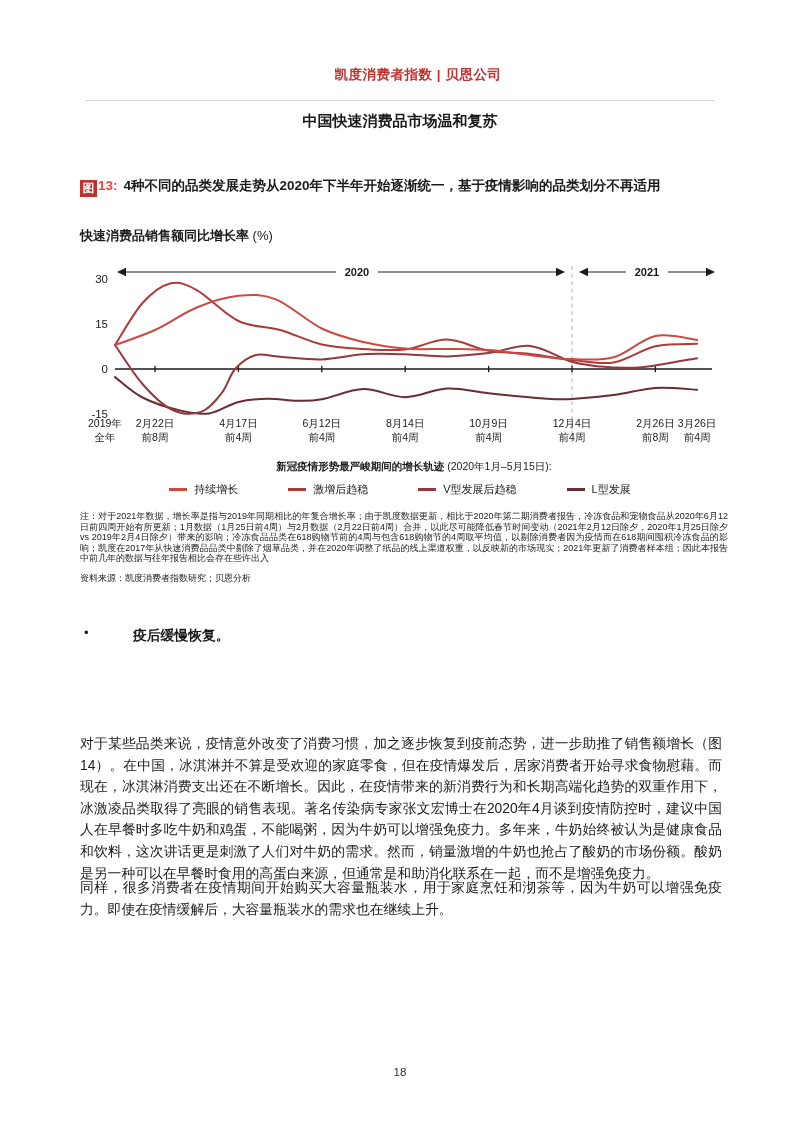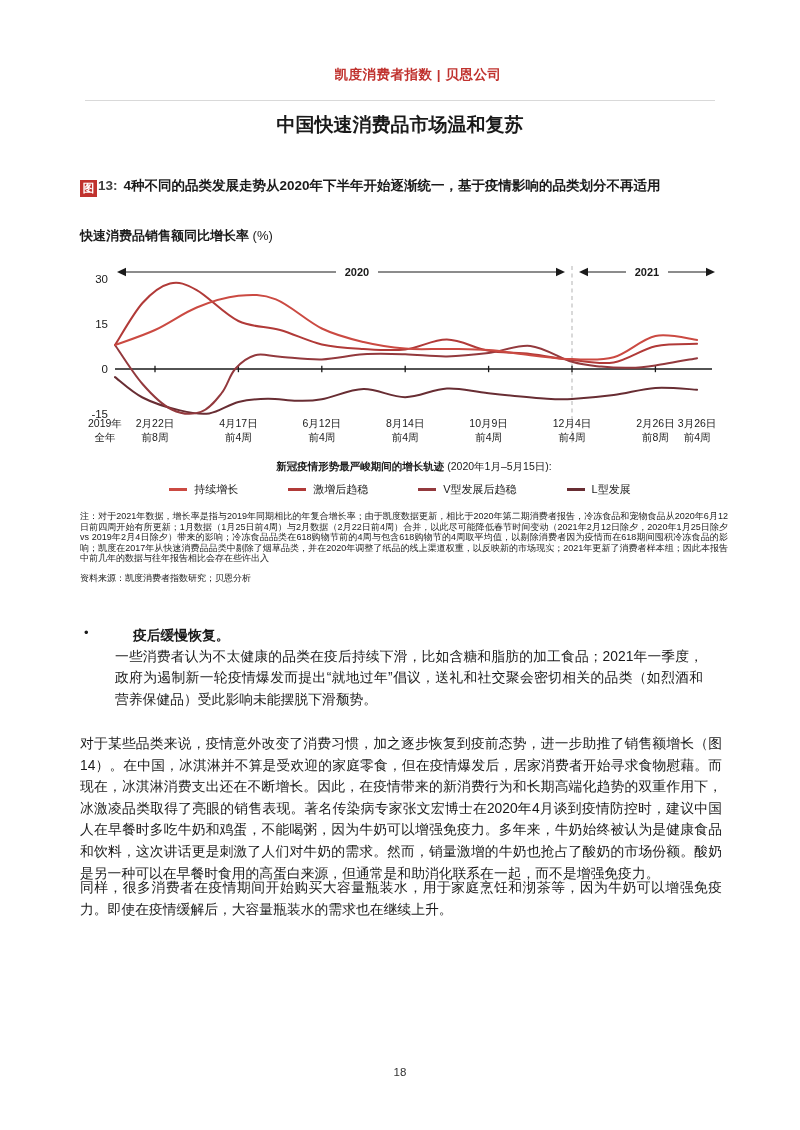--- a/index.html
+++ b/index.html
@@ -5,25 +5,25 @@
   html,body{margin:0;padding:0;}
   body{
     width:800px;height:1130px;position:relative;background:#ffffff;
     font-family:"Liberation Sans","DejaVu Sans",sans-serif;color:#1a1a1a;
     overflow:hidden;
   }
   .abs{position:absolute;}
   .center{left:0;right:0;text-align:center;}
   .doc-header{top:66px;font-size:13.5px;font-weight:bold;color:#c0322e;letter-spacing:.5px;margin-left:36px;}
   .divider{top:100px;left:85px;width:630px;height:1px;background:#d9d9d9;}
-  .doc-subtitle{top:112px;font-size:19px;font-weight:bold;color:#1a1a1a;}
+  .doc-subtitle{top:112px;font-size:15px;font-weight:bold;color:#1a1a1a;}
   .fig-caption{top:177px;left:80px;width:660px;font-size:13.5px;font-weight:bold;}
   .figbox{display:inline-block;background:#c0322e;color:#fff;width:17px;height:17px;line-height:17px;
     text-align:center;font-size:11.5px;vertical-align:-2px;}
-  .fignum{color:#404040;margin:0 6px 0 1px;}
+  .fignum{color:#ef4444;margin:0 6px 0 1px;}
   .chart-title{top:227px;left:80px;font-size:13px;font-weight:bold;}
   .chart-title .unit{font-weight:normal;}
   #chart-wrap{top:254px;left:60px;width:680px;height:198px;}
   svg text{font-family:"Liberation Sans","DejaVu Sans",sans-serif;}
   .legend-title{top:460px;font-size:10.5px;margin-left:28px;}
   .legend-title b{font-weight:bold;}
   .legend-row{top:482px;left:0;right:0;display:flex;justify-content:center;gap:50px;font-size:11px;}
   .lg-item{display:flex;align-items:center;}
   .lg-dash{display:inline-block;width:18px;height:2.5px;margin-right:7px;}
   .notes{top:511px;left:80px;width:648px;font-size:9px;line-height:10.6px;color:#222;text-align:justify;}
@@ -123,20 +123,19 @@
     </span>
   </div>
 
 <div class="abs notes">注：对于2021年数据，增长率是指与2019年同期相比的年复合增长率；由于凯度数据更新，相比于2020年第二期消费者报告，冷冻食品和宠物食品从2020年6月12日前四周开始有所更新；1月数据（1月25日前4周）与2月数据（2月22日前4周）合并，以此尽可能降低春节时间变动（2021年2月12日除夕，2020年1月25日除夕 vs 2019年2月4日除夕）带来的影响；冷冻食品品类在618购物节前的4周与包含618购物节的4周取平均值，以剔除消费者因为疫情而在618期间囤积冷冻食品的影响；凯度在2017年从快速消费品品类中剔除了烟草品类，并在2020年调整了纸品的线上渠道权重，以反映新的市场现实；2021年更新了消费者样本组；因此本报告中前几年的数据与往年报告相比会存在些许出入</div>
 <div class="abs source">资料来源：凯度消费者指数研究；贝恩分析</div>
 
 <div class="abs bullet">
   <span class="dot">•</span>
   <div>
     <div class="b-head">疫后缓慢恢复。</div>
-    <div class="b-text">一些消费者认为不太健康的品类在疫后持续下滑，比如含糖和脂肪的加工食品；2021年一季度，政府为遏制新一轮疫情爆发而提出“就地过年”倡议，送礼和社交聚会密切相关的品类（如烈酒和营养保健品）受此影响未能摆脱下滑颓势。</div>
   </div>
 </div>
 
 <div id="para1" class="abs para">对于某些品类来说，疫情意外改变了消费习惯，加之逐步恢复到疫前态势，进一步助推了销售额增长（图14）。在中国，冰淇淋并不算是受欢迎的家庭零食，但在疫情爆发后，居家消费者开始寻求食物慰藉。而现在，冰淇淋消费支出还在不断增长。因此，在疫情带来的新消费行为和长期高端化趋势的双重作用下，冰激凌品类取得了亮眼的销售表现。著名传染病专家张文宏博士在2020年4月谈到疫情防控时，建议中国人在早餐时多吃牛奶和鸡蛋，不能喝粥，因为牛奶可以增强免疫力。多年来，牛奶始终被认为是健康食品和饮料，这次讲话更是刺激了人们对牛奶的需求。然而，销量激增的牛奶也抢占了酸奶的市场份额。酸奶是另一种可以在早餐时食用的高蛋白来源，但通常是和助消化联系在一起，而不是增强免疫力。</div>
 <div id="para2" class="abs para">同样，很多消费者在疫情期间开始购买大容量瓶装水，用于家庭烹饪和沏茶等，因为牛奶可以增强免疫力。即使在疫情缓解后，大容量瓶装水的需求也在继续上升。</div>
 
 <div class="abs center page-num">18</div>
 
 </body></html>

